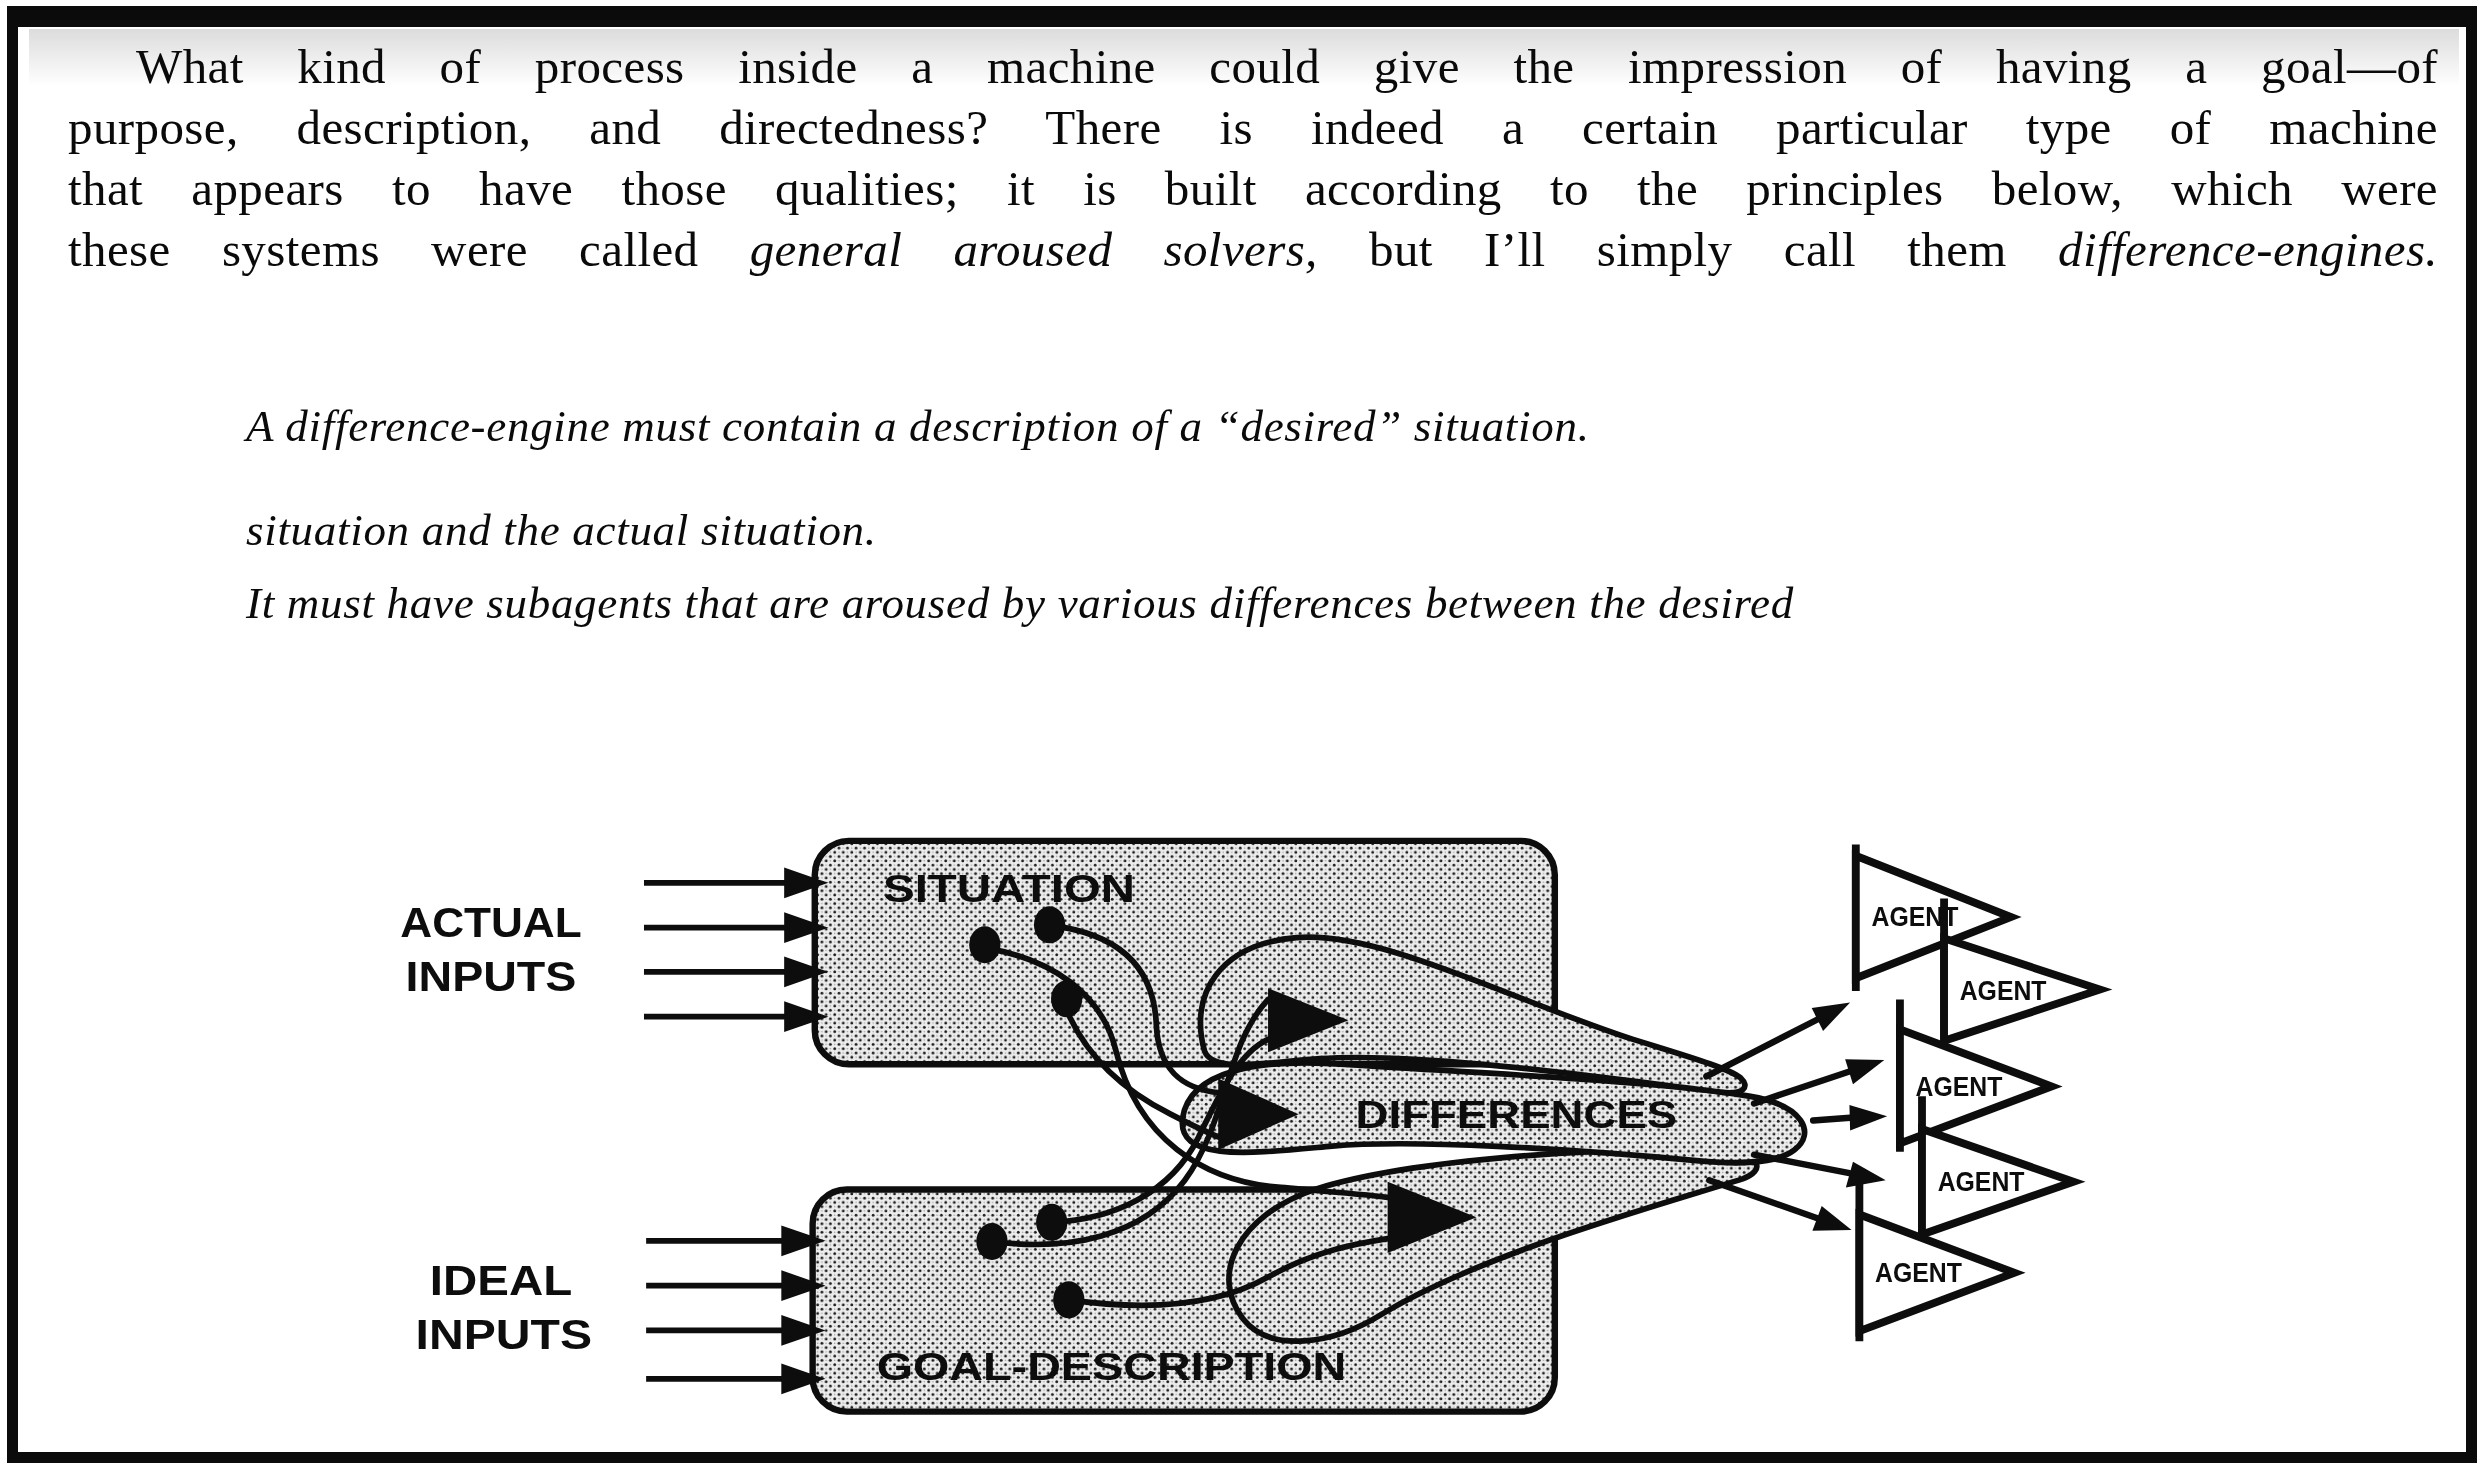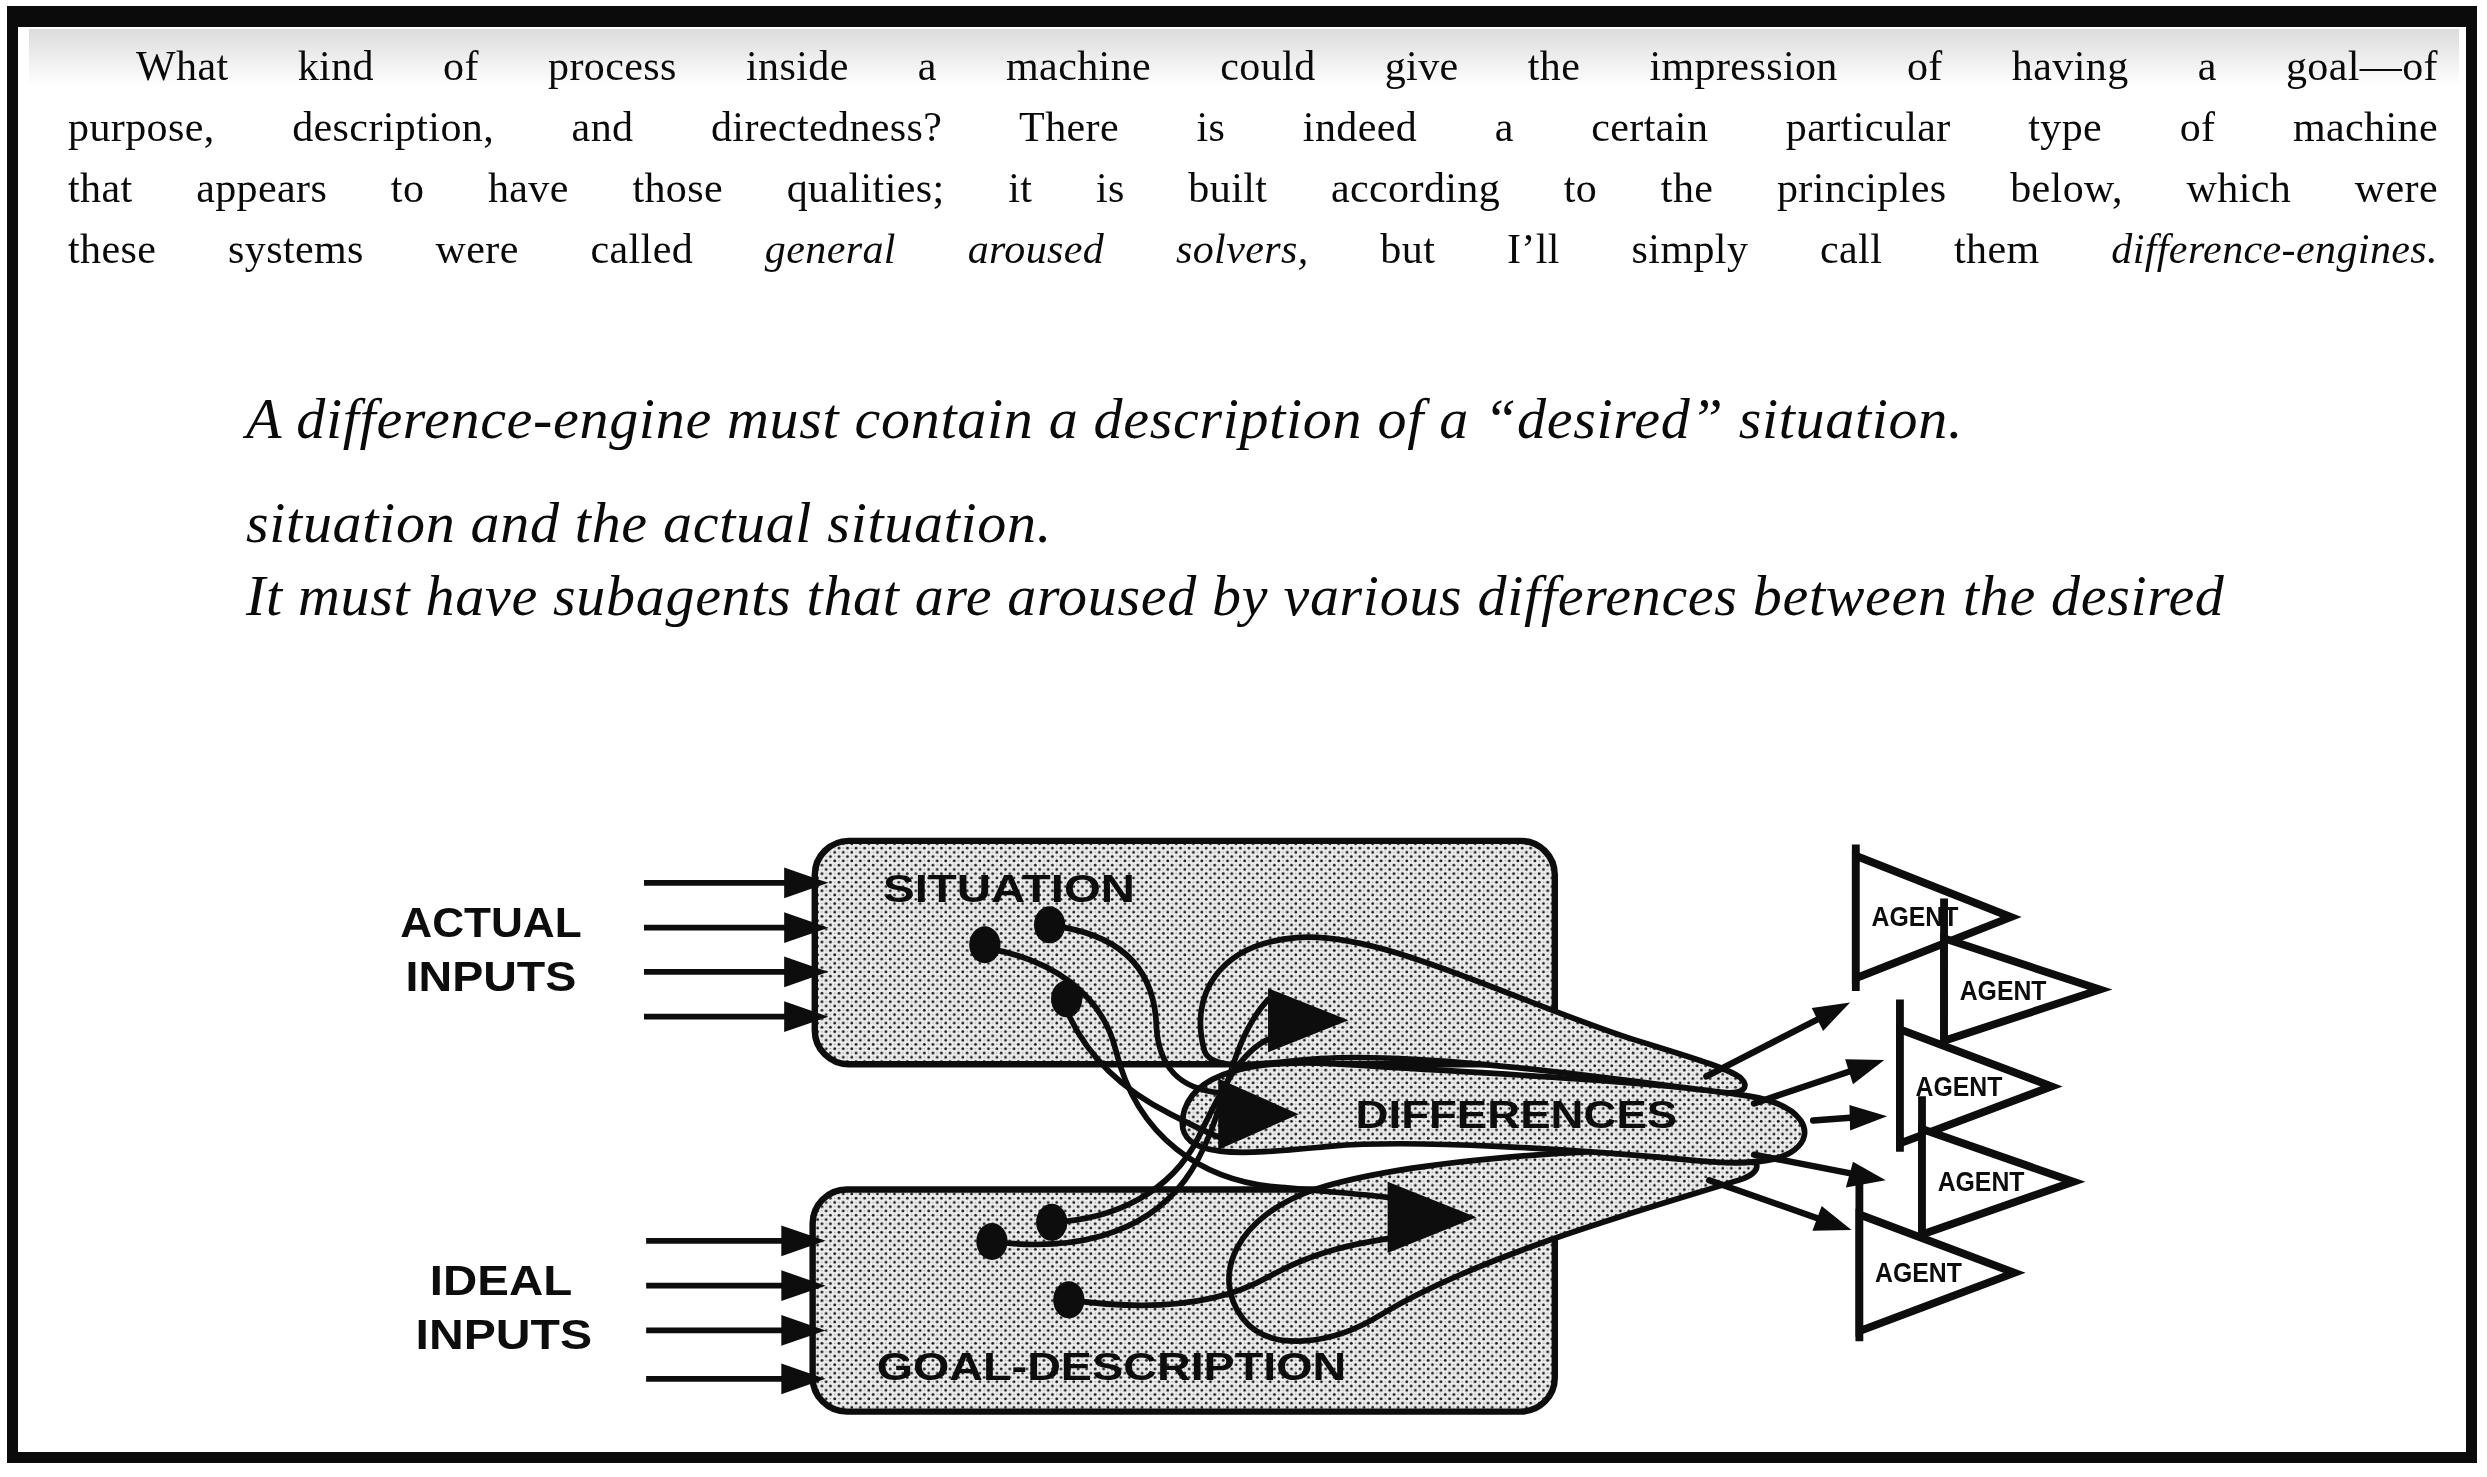--- a/index.html
+++ b/index.html
@@ -11,28 +11,28 @@
     position:absolute;left:7.1px;top:5.7px;width:2470px;height:1457px;
     border:11.4px solid #0b0b0b;border-top-width:21.3px;box-sizing:border-box;
   }
   .scan-shade{
     position:absolute;left:28.5px;top:28.5px;width:2430px;height:57px;
     background:linear-gradient(#bfbfbf,rgba(255,255,255,0));
     opacity:.55;
   }
   .para{
     position:absolute;left:68px;top:36px;width:2370px;
-    font-size:42px;line-height:61px;letter-spacing:0.4px;
+    font-size:49px;line-height:61px;letter-spacing:0.4px;
   }
   .para-line{text-align:justify;text-align-last:justify;}
   .para-line.indent{text-indent:68px;}
   .para-line i, .principles i{font-style:italic;}
   .principles{
-    position:absolute;left:246px;top:382px;width:2078px;
-    font-style:italic;font-size:58px;line-height:73px;letter-spacing:0.7px;
+    position:absolute;left:246px;top:390px;width:2078px;
+    font-style:italic;font-size:45px;line-height:73px;letter-spacing:0.7px;
   }
   .stmt{margin-bottom:31px;}
   svg.diagram{position:absolute;left:0;top:783px;}
   svg text{font-family:"Liberation Sans",sans-serif;font-weight:bold;fill:#0d0d0d;}
 </style>
 </head>
 <body>
 
 <div class="page">
   <div class="frame"></div>

